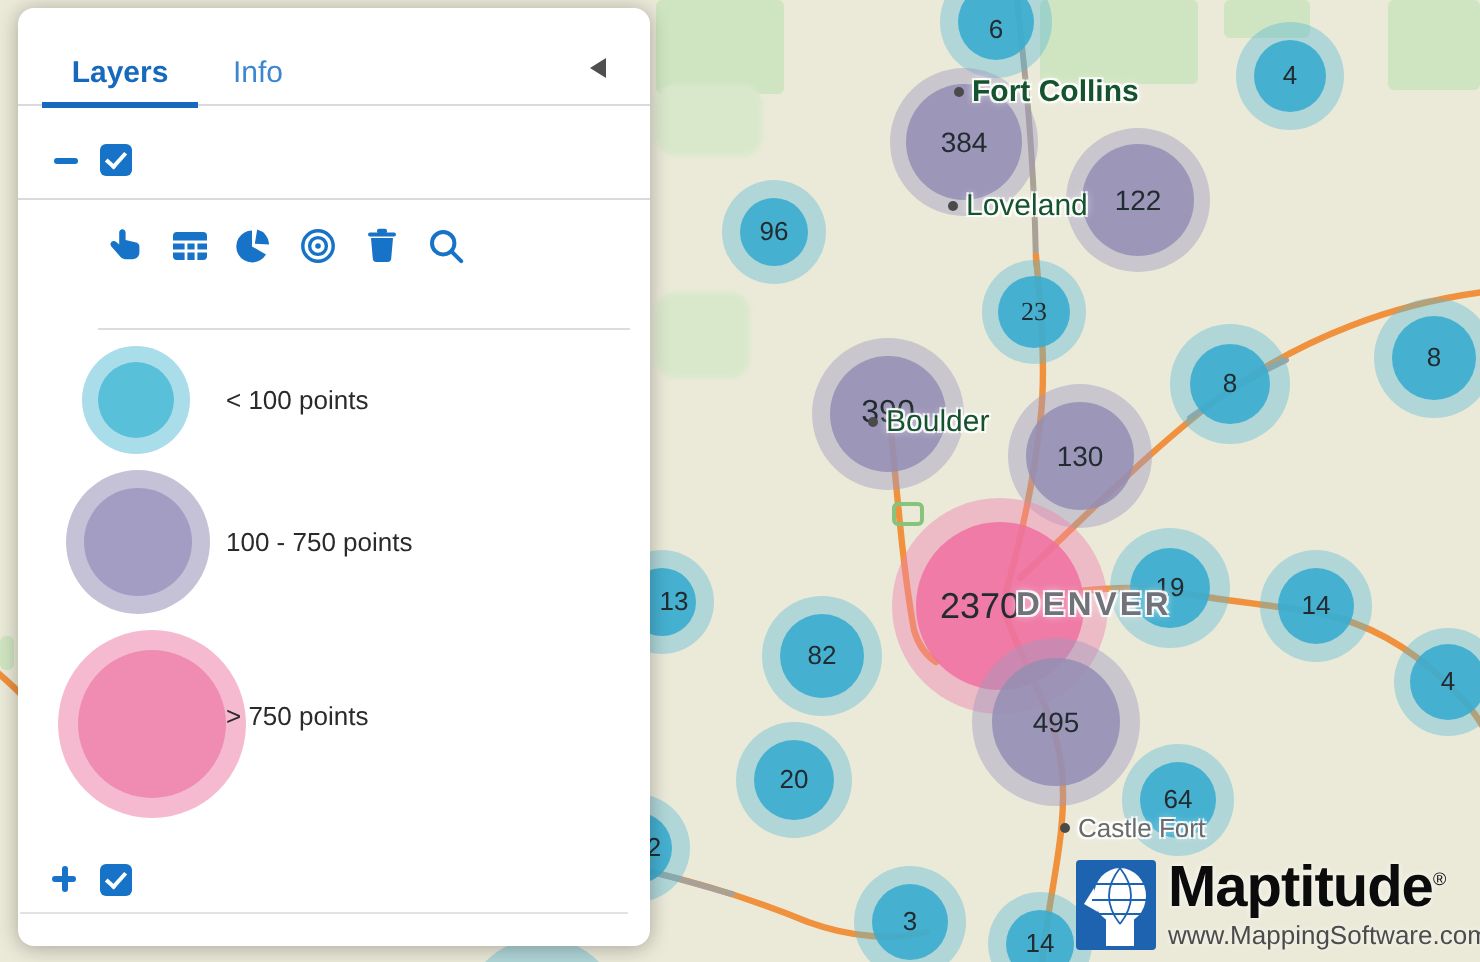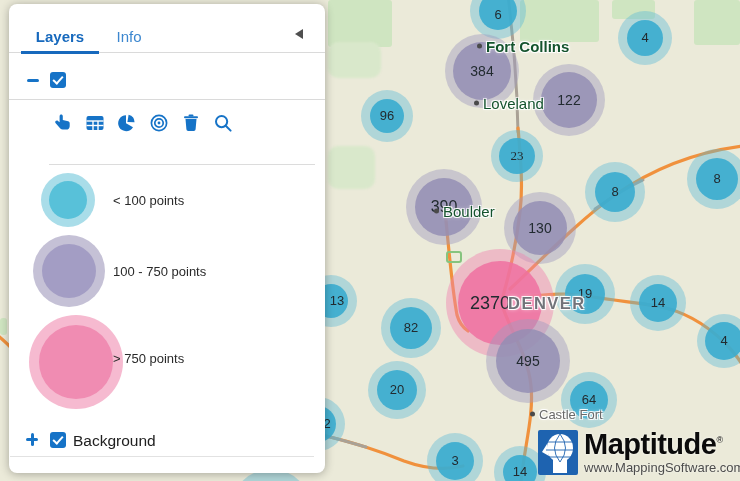--- a/index.html
+++ b/index.html
@@ -302,16 +302,15 @@
       </div>
     <div class="legend-label" style="top:267px;">100 - 750 points</div>
 
     <div class="swatch sw-large" style="left:20px;top:311px;width:94px;height:94px;">
         <div class="sin" style="left:10px;top:10px;width:74px;height:74px;"></div>
       </div>
     <div class="legend-label" style="top:354px;">&gt; 750 points</div>
 
     <div class="plus"></div>
     <div class="checkbox" style="left:41px;top:428px;"></div>
-    <div class="layer-name" style="left:64px;top:437px;">Background</div>
     <div class="divider" style="left:1px;right:11px;top:452px;background:#e2e2e2;"></div>
   </aside>
 </div>
 
 </body></html>

